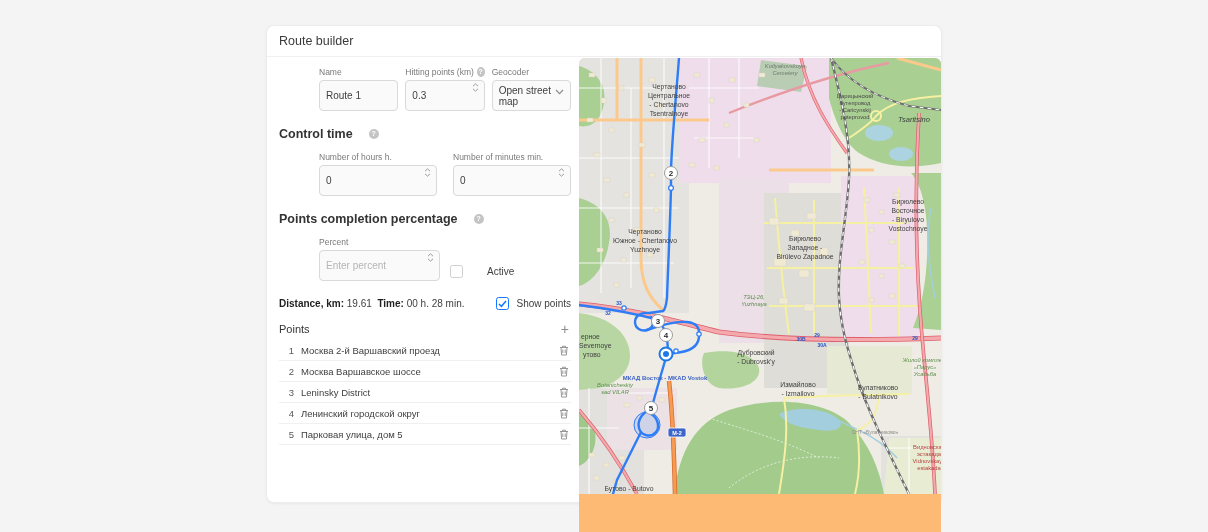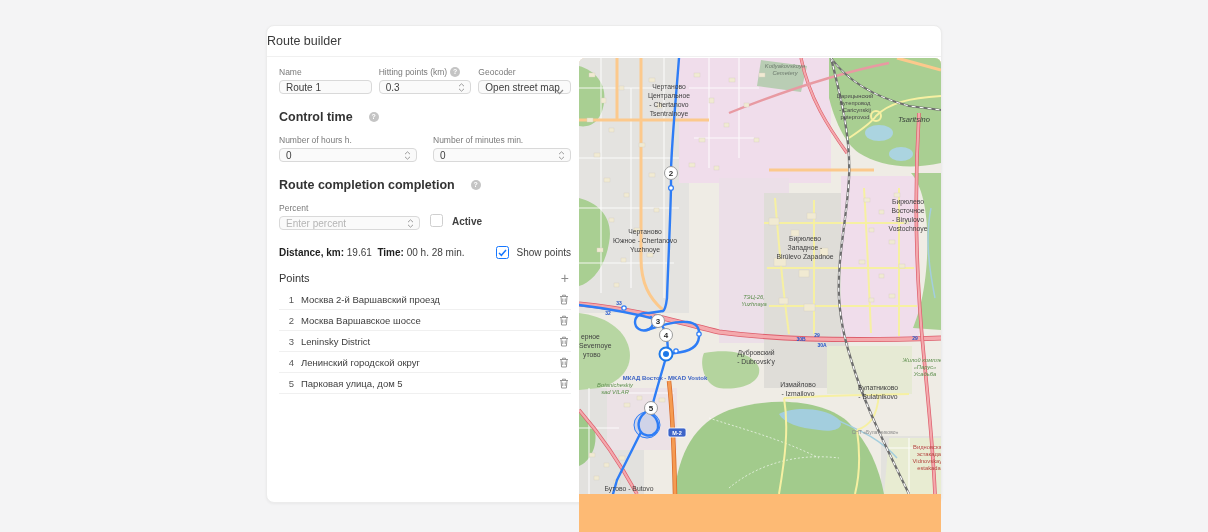--- a/index.html
+++ b/index.html
@@ -1,31 +1,31 @@
 <!DOCTYPE html>
 <html><head>
 <meta charset="utf-8">
 <style>
   html,body{margin:0;padding:0;background:#f4f4f5;font-family:"Liberation Sans",sans-serif;}
   .stage{position:relative;width:1208px;height:532px;background:#f4f4f5;overflow:hidden;}
   .card{position:absolute;left:266px;top:25px;width:676px;height:478px;background:#fff;border:1px solid #ececec;border-radius:8px;box-shadow:0 1px 3px rgba(0,0,0,.05);box-sizing:border-box;}
-  .card-header{height:30px;line-height:30px;font-size:12.5px;color:#3a3a3a;border-bottom:1px solid #f0f0f0;}
+  .card-header{height:30px;line-height:30px;padding-left:12px;font-size:12.5px;color:#3a3a3a;border-bottom:1px solid #f0f0f0;}
   .panel{position:absolute;left:12px;top:30px;width:292px;}
-  .frow{display:flex;gap:7px;margin-top:11px;}
+  .frow{display:flex;gap:7px;margin-top:11px;margin-left:40px;}
   .fcol{flex:1;min-width:0;}
   .flabel{font-size:8.5px;color:#7a7a7a;margin-bottom:3px;white-space:nowrap;display:flex;align-items:center;gap:3px;}
-  .inp{position:relative;height:14px;border:1px solid #d9d9d9;border-radius:4px;background:#fafafa;display:flex;align-items:center;padding:0 6px;font-size:10px;color:#404040;box-sizing:border-box;}
+  .inp{position:relative;height:31px;border:1px solid #d9d9d9;border-radius:4px;background:#fafafa;display:flex;align-items:center;padding:0 6px;font-size:10px;color:#404040;box-sizing:border-box;}
   .inp.placeholder{color:#b5b5b5;}
   .stepper{position:absolute;right:5px;top:2px;display:flex;flex-direction:column;gap:1px;cursor:pointer;}
   .sel-arrow{position:absolute;right:6px;top:5px;}
   .section-h{font-size:12.5px;font-weight:600;color:#333;margin-top:16px;display:flex;align-items:center;gap:16px;}
   .info-i{width:10px;height:10px;border-radius:50%;background:#c4c4c4;color:#fff;font-size:7px;line-height:10px;text-align:center;font-weight:700;display:inline-block;}
   .chk{width:13px;height:13px;border:1px solid #cfcfcf;border-radius:2.5px;background:#fff;box-sizing:border-box;}
   .chk.checked{border:1.5px solid #1677ff;display:flex;align-items:center;justify-content:center;}
-  .active-row{display:flex;align-items:flex-end;gap:9px;font-weight:bold;}
+  .active-row{display:flex;align-items:center;gap:24px;}
   .summary{display:flex;justify-content:space-between;align-items:center;margin-top:16px;font-size:10px;color:#404040;text-align:right;}
   .summary b{color:#1f1f1f;}
   .show-points{display:flex;align-items:center;gap:8px;}
   .points-head{display:flex;justify-content:space-between;align-items:center;margin-top:12px;}
   .points-title{font-size:11px;color:#333;}
   .plus-btn{font-size:14px;color:#8c8c8c;cursor:pointer;padding:0 2px;line-height:14px;}
   .plist{margin-top:4px;}
   .point-row{display:flex;align-items:center;height:20px;border-bottom:1px solid #f0f0f0;font-size:9.5px;}
   .point-num{width:8px;text-align:right;color:#595959;margin-left:7px;}
   .point-name{margin-left:7px;color:#404040;flex:1;white-space:nowrap;overflow:hidden;}
@@ -120,21 +120,21 @@
                 </svg>
               <svg width="7" height="4" viewBox="0 0 7 4">
                   <path d="M1 .8 L3.5 3.2 L6 .8" stroke="#9a9a9a" stroke-width="1" fill="none"></path>
                 </svg>
             </span>
           </div>
         </div>
       </div>
 
       <div class="section-h">
-          <span>Route completion completion</span>
+          <span>Points completion percentage</span>
           <span class="info-i">?</span>
         </div>
       <div class="frow" style="gap:10px;align-items:flex-end;">
         <div class="fcol" style="max-width:145px;">
           <div class="flabel">Percent</div>
           <div class="inp placeholder">
               <span>Enter percent</span>
             <span class="stepper">
               <svg width="7" height="4" viewBox="0 0 7 4">
                   <path d="M1 3.2 L3.5 .8 L6 3.2" stroke="#9a9a9a" stroke-width="1" fill="none"></path>

